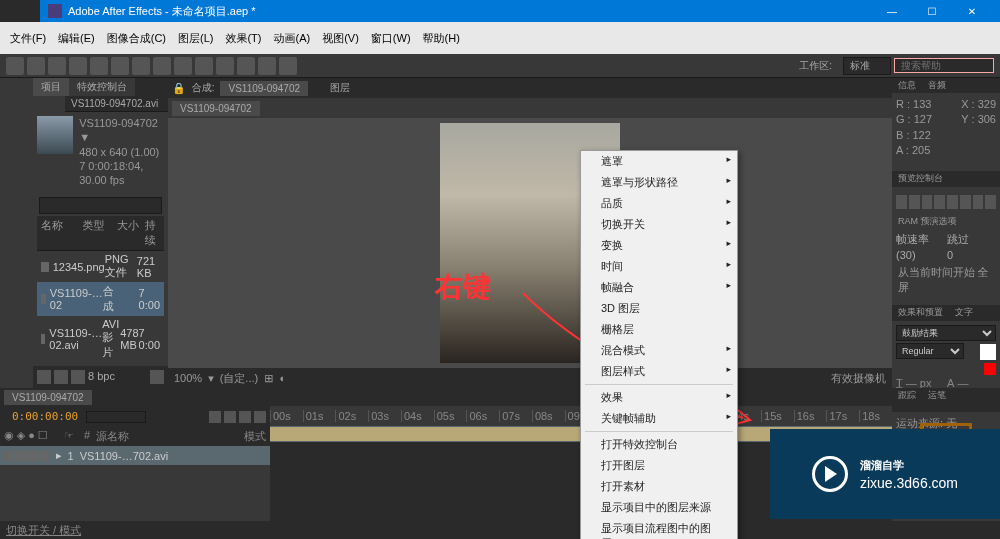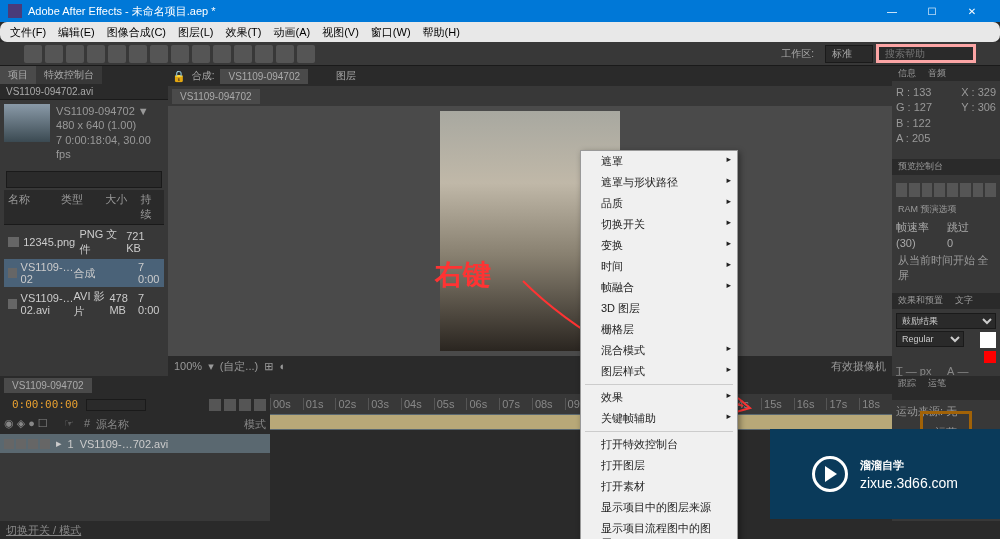--- a/index.html
+++ b/index.html
@@ -1,39 +1,39 @@
 <!DOCTYPE html>
 <html><head>
   <meta charset="utf-8">
   <style>
     * { margin: 0; padding: 0; box-sizing: border-box; font-family: "Microsoft YaHei", Arial, sans-serif; font-size: 11px; }
     body { background: #2a2a2a; color: #aaa; width: 1000px; height: 539px; overflow: hidden; position: relative; }
     
-    .titlebar { background: #0078d7; height: 22px; display: flex; align-items: center; padding: 8px 8px; color: #fff; }
+    .titlebar { background: #0078d7; height: 22px; display: flex; align-items: center; padding: 8px 8px; color: #fff; margin-left: 40px; }
     .titlebar .ae-icon { width: 14px; height: 14px; background: #4a3b7a; margin-right: 6px; }
     .titlebar .title { flex: 1; font-size: 11px; }
     .win-controls { display: flex; gap: 0; }
     .win-btn { width: 40px; height: 22px; display: flex; align-items: center; justify-content: center; color: #fff; font-size: 10px; }
     .win-close { background: transparent; }
     
-    .menubar { background: #e8e8e8; height: 20px; display: flex; align-items: center; padding: 0 4px; color: #000; border-radius: 7px; }
+    .menubar { background: #e8e8e8; height: 32px; display: flex; align-items: center; padding: 0 4px; color: #000; }
     .menubar span { padding: 0 6px; font-size: 11px; }
     
-    .toolbar { background: #383838; height: 24px; display: flex; align-items: center; padding: 0 24px; gap: 3px; border-bottom: 1px solid #1a1a1a; }
+    .toolbar { background: #383838; height: 24px; display: flex; align-items: center; padding: 0 6px; gap: 3px; border-bottom: 1px solid #1a1a1a; }
     .tool-icon { width: 18px; height: 18px; background: #555; border-radius: 2px; }
     .workspace-label { margin-left: auto; color: #aaa; font-size: 10px; padding: 0 8px; }
     .workspace-sel { background: #2a2a2a; color: #aaa; padding: 1px 20px 1px 6px; border: 1px solid #1a1a1a; font-size: 10px; }
-    .search-box { background: #2a2a2a; color: #aaa; padding: 1px 6px; border: 3px solid #fca5a5; font-size: 10px; width: 100px; }
+    .search-box { background: #2a2a2a; color: #aaa; padding: 1px 6px; border: 1px solid #fca5a5; font-size: 10px; width: 100px; }
     
     .main-area { display: flex; height: 310px; }
-    .left-panel { width: 168px; background: #383838; display: flex; flex-direction: column; }
+    .left-panel { width: 168px; background: #383838; display: flex; flex-direction: column; padding-left: 33px; }
     .panel-tabs { display: flex; background: #2a2a2a; height: 18px; }
     .panel-tab { padding: 2px 8px; background: #383838; color: #aaa; font-size: 10px; }
     .panel-tab.active { background: #4a4a4a; }
-    .fx-dropdown { background: #2a2a2a; padding: 2px 6px; font-size: 10px; border-bottom: 1px solid #1a1a1a; }
+    .fx-dropdown { background: #2a2a2a; padding: 2px 6px; font-size: 10px; border-bottom: 1px solid #1a1a1a; margin-left: 32px; }
     
     .project-area { flex: 1; background: #383838; padding: 4px; }
     .thumb-info { display: flex; gap: 6px; margin-bottom: 8px; }
     .thumb { width: 48px; height: 38px; background: linear-gradient(#8a9aa8,#3b4a52); }
     .thumb-text { font-size: 9px; line-height: 1.3; color: #999; }
     .search-row { padding: 2px; }
     .search-input { width: 100%; background: #2a2a2a; border: 1px solid #1a1a1a; color: #999; padding: 2px; font-size: 10px; }
     .proj-cols { display: flex; background: #2a2a2a; padding: 2px 4px; font-size: 9px; color: #999; border-bottom: 1px solid #1a1a1a; }
     .proj-col1 { width: 60px; }
     .proj-col2 { width: 50px; }
@@ -195,28 +195,35 @@
         <div>7 0:00</div>
       </div>
       <div class="proj-item">
         <div class="proj-icon"></div>
         <div class="proj-col1">VS1109-…02.avi</div>
         <div class="proj-col2">AVI 影片</div>
         <div class="proj-col3">478 MB</div>
         <div>7 0:00</div>
       </div>
     </div>
+    <div class="proj-bottom">
+      <div class="pb-icon"></div>
+      <div class="pb-icon"></div>
+      <div class="pb-icon"></div>
+      <span>8 bpc</span>
+      <div class="pb-icon" style="margin-left:auto"></div>
+    </div>
   </div>
 
   <div class="center-panel">
     <div class="comp-tabs">
       <span>🔒</span>
       <span class="comp-tab-label">合成:</span>
       <span class="comp-tab-name">VS1109-094702</span>
-      <span class="comp-tab-label" style="margin-left:22px">图层</span>
+      <span class="comp-tab-label" style="margin-left:16px">图层</span>
     </div>
     <div class="comp-tabs" style="background:#383838">
       <span class="comp-tab-name">VS1109-094702</span>
     </div>
     <div class="viewer">
       <div class="video-frame"></div>
       <div class="handwriting" style="top:150px;left:267px">右键</div>
       <svg class="annotation-line" style="position:absolute;top:170px;left:350px" width="240" height="140">
         <path d="M 5 5 Q 80 80 225 130" stroke="#ff3333" stroke-width="2" fill="none"></path>
         <path d="M 220 122 L 232 132 L 218 136" stroke="#ff3333" stroke-width="2" fill="none"></path>

